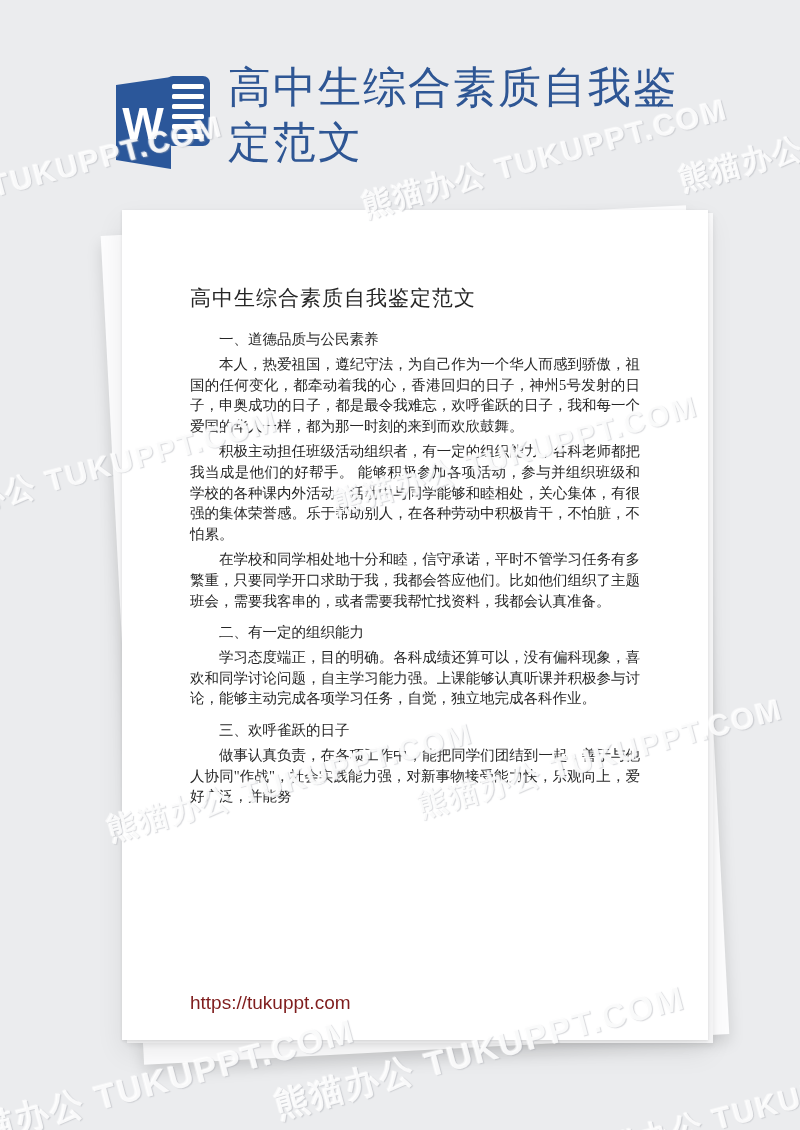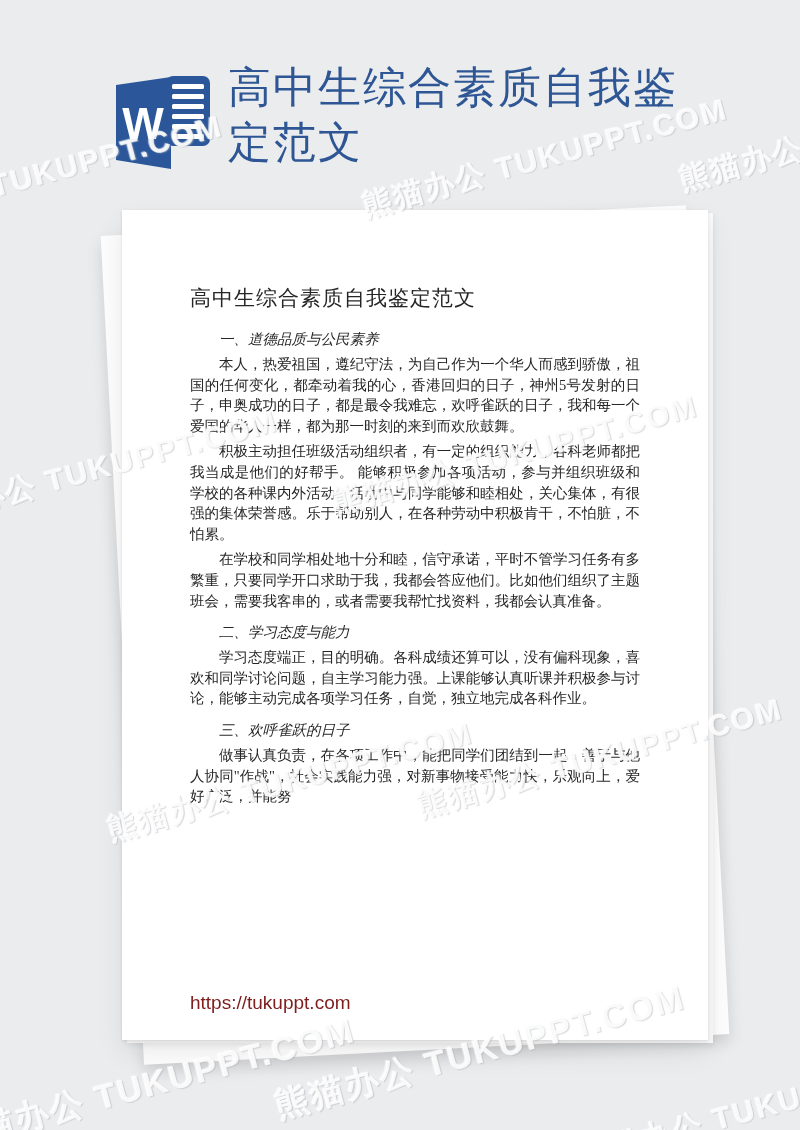--- a/index.html
+++ b/index.html
@@ -31,21 +31,21 @@
   }
   .paper-main{
     left:122px;top:210px;width:586px;height:830px;z-index:3;
     box-sizing:border-box;padding:52px 68px;
     box-shadow:0 1px 3px rgba(0,0,0,0.10),0 12px 26px rgba(0,0,0,0.08);
   }
 
   
   .doc{font-family:"Liberation Serif","DejaVu Serif",serif;color:#262626;}
   .doc-title{font-size:21px;font-weight:400;letter-spacing:1px;margin:22px 0 18px;}
-  .sec-heading{font-size:14.5px;font-weight:400;margin:12px 0 5px;text-indent:2em;font-style:italic;}
+  .sec-heading{font-size:14.5px;font-weight:400;margin:12px 0 5px;text-indent:2em;}
   .para{
     font-size:14.5px;line-height:20.6px;margin:0 0 5px;
     text-indent:2em;text-align:justify;
   }
   .doc-footer{
     position:absolute;left:68px;bottom:26px;
     font-family:"Liberation Sans","DejaVu Sans",sans-serif;
     font-size:19px;color:#7f1d1d;text-decoration:none;
   }
 
@@ -83,21 +83,21 @@
   <div class="paper paper-back"></div>
   <div class="paper paper-mid"></div>
 
   <div class="paper paper-main doc">
     <h2 class="doc-title">高中生综合素质自我鉴定范文</h2>
     <div>
         <h3 class="sec-heading">一、道德品质与公民素养</h3>
         <p class="para">本人，热爱祖国，遵纪守法，为自己作为一个华人而感到骄傲，祖国的任何变化，都牵动着我的心，香港回归的日子，神州5号发射的日子，申奥成功的日子，都是最令我难忘，欢呼雀跃的日子，我和每一个爱国的华人一样，都为那一时刻的来到而欢欣鼓舞。</p>
         <p class="para">积极主动担任班级活动组织者，有一定的组织能力，各科老师都把我当成是他们的好帮手。 能够积极参加各项活动，参与并组织班级和学校的各种课内外活动，活动中与同学能够和睦相处，关心集体，有很强的集体荣誉感。乐于帮助别人，在各种劳动中积极肯干，不怕脏，不怕累。</p>
         <p class="para">在学校和同学相处地十分和睦，信守承诺，平时不管学习任务有多繁重，只要同学开口求助于我，我都会答应他们。比如他们组织了主题班会，需要我客串的，或者需要我帮忙找资料，我都会认真准备。</p>
-        <h3 class="sec-heading">二、学习态度与能力</h3>
+        <h3 class="sec-heading">二、有一定的组织能力</h3>
         <p class="para">学习态度端正，目的明确。各科成绩还算可以，没有偏科现象，喜欢和同学讨论问题，自主学习能力强。上课能够认真听课并积极参与讨论，能够主动完成各项学习任务，自觉，独立地完成各科作业。</p>
         <h3 class="sec-heading">三、欢呼雀跃的日子</h3>
         <p class="para">做事认真负责，在各项工作中，能把同学们团结到一起，善于与他人协同"作战"，社会实践能力强，对新事物接受能力快，乐观向上，爱好广泛，并能努</p>
       </div>
     <a class="doc-footer" href="#">https://tukuppt.com</a>
   </div>
 
   <div class="wm-layer">
       <span class="wm" style="left: 40px; top: 175px; font-size: 30px;">熊猫办公 TUKUPPT.COM</span>
       <span class="wm" style="left: 545px; top: 158px; font-size: 30px;">熊猫办公 TUKUPPT.COM</span>

